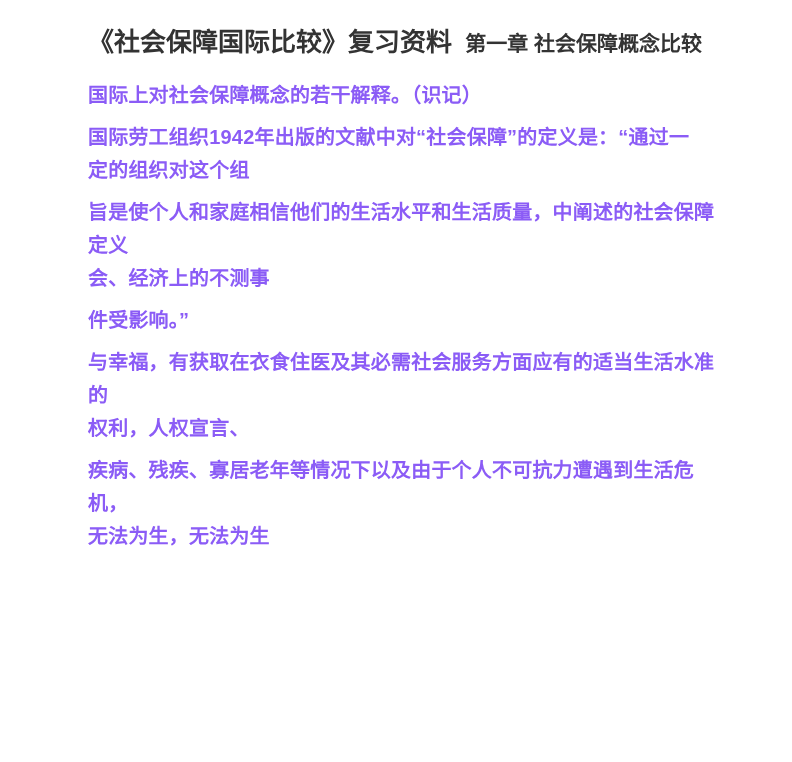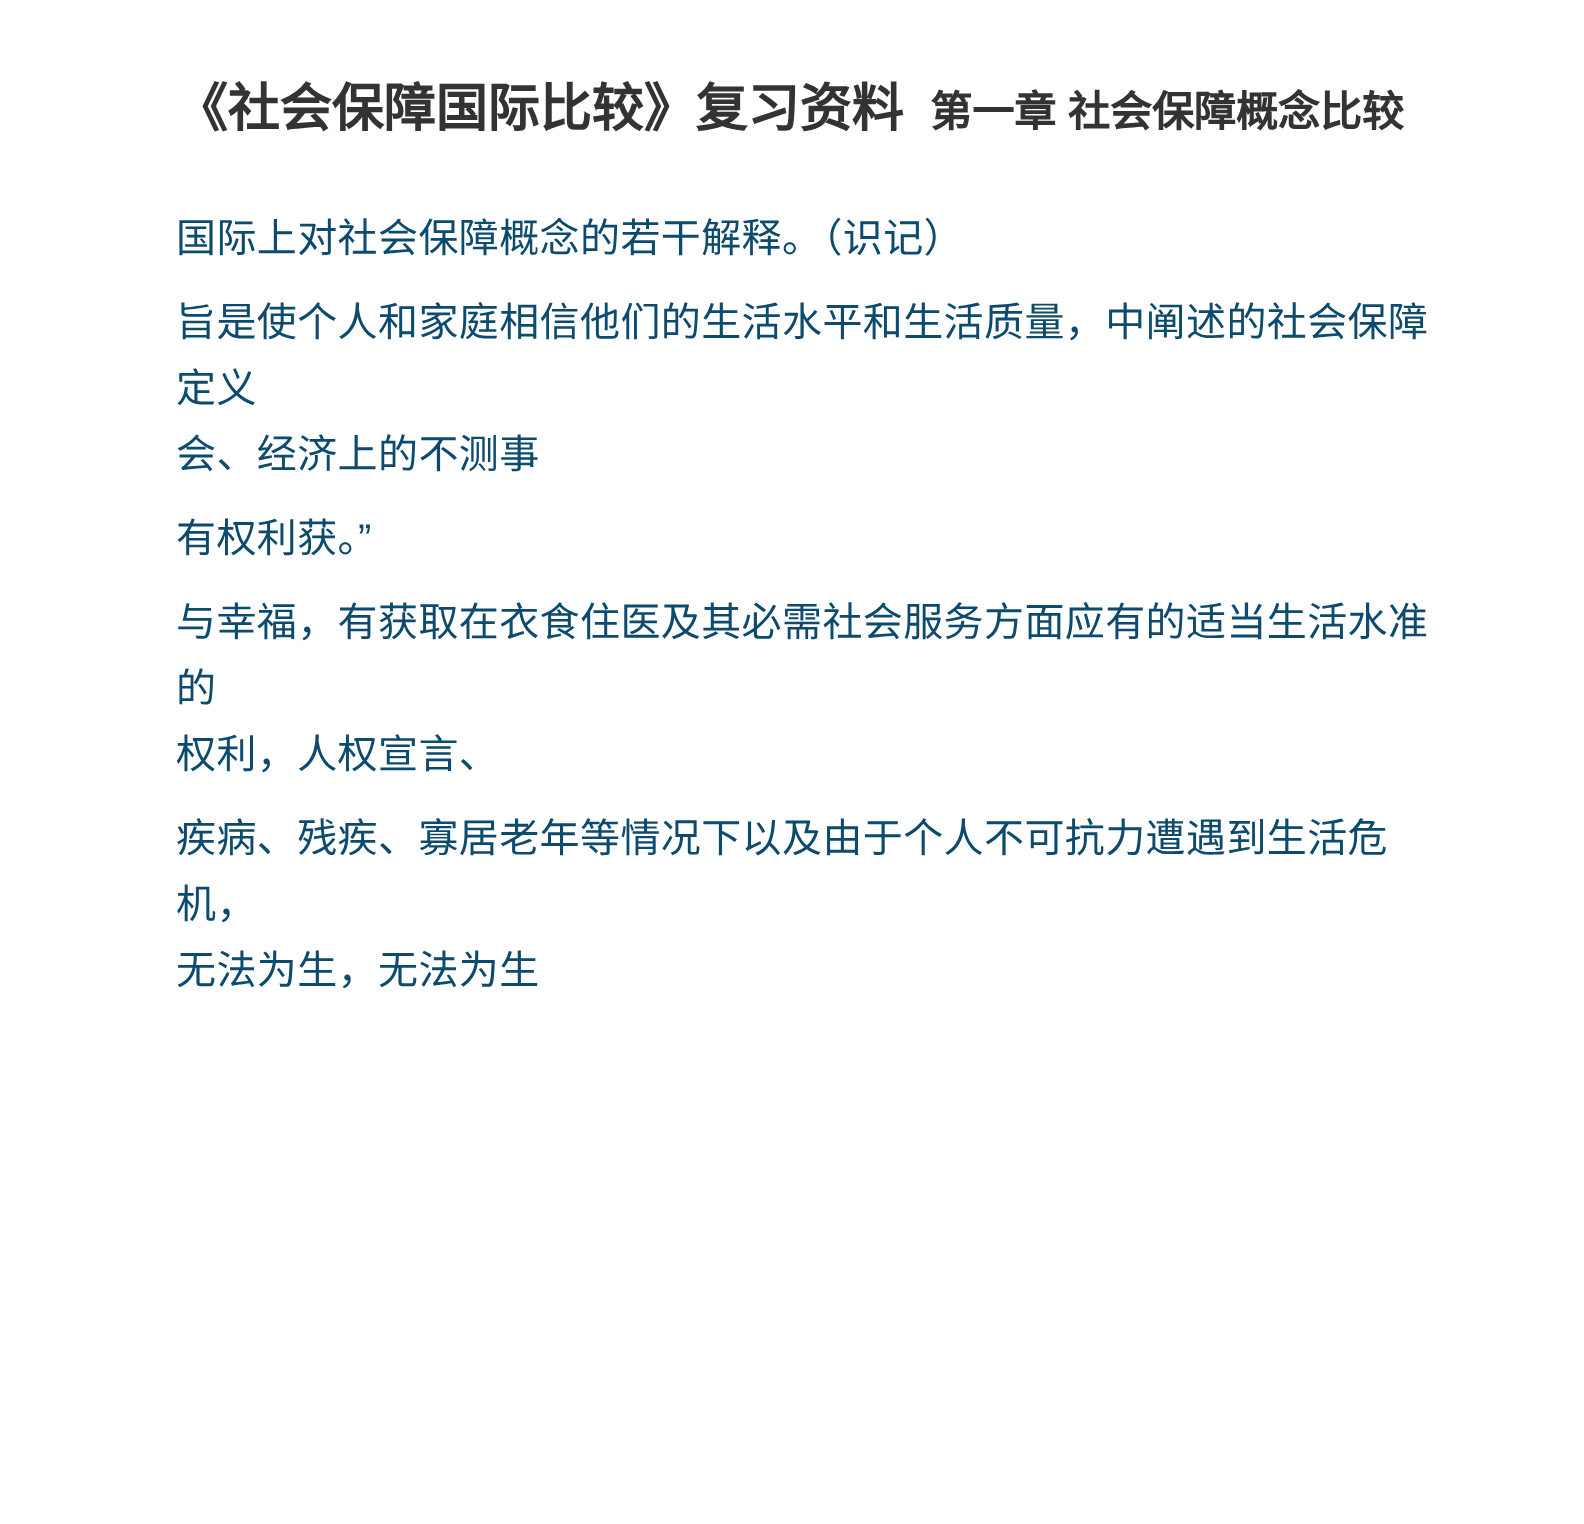--- a/index.html
+++ b/index.html
@@ -18,52 +18,54 @@
     box-sizing: border-box;
     width: 792px;
     height: 762px;
     padding: 28px 60px 0 88px;
     background: #ffffff;
     overflow: hidden;
   }
   .doc-title {
     margin: 0 0 21px 0;
     font-size: 26px;
-    line-height: 52px;
+    line-height: 28px;
     font-weight: 700;
     color: #333333;
     white-space: nowrap;
   }
   .doc-title .title-main {
     font-size: 26px;
   }
   .doc-title .title-chapter {
     font-size: 21px;
     margin-left: 6px;
   }
   .doc-body p {
     margin: 0 0 9px 0;
     font-size: 20px;
     line-height: 33px;
-    font-weight: 400;
-    color: #0c4a6e;
+    font-weight: 700;
+    color: #8b5cf6;
     white-space: pre-line;
     letter-spacing: 0.2px;
   }
 </style>
 </head>
 <body>
 
 <div class="page">
   <h1 class="doc-title"><span class="title-main">《社会保障国际比较》复习资料</span> <span class="title-chapter">第一章 社会保障概念比较</span></h1>
 
   <div class="doc-body">
     <p>国际上对社会保障概念的若干解释。（识记）</p>
+    <p>国际劳工组织1942年出版的文献中对“社会保障”的定义是：“通过一
+定的组织对这个组</p>
     <p>旨是使个人和家庭相信他们的生活水平和生活质量，中阐述的社会保障定义
 会、经济上的不测事</p>
-    <p>有权利获。”</p>
+    <p>件受影响。”</p>
     <p>与幸福，有获取在衣食住医及其必需社会服务方面应有的适当生活水准的
 权利，人权宣言、</p>
     <p>疾病、残疾、寡居老年等情况下以及由于个人不可抗力遭遇到生活危机，
 无法为生，无法为生</p>
 
   </div>
 </div>
 
 </body></html>

